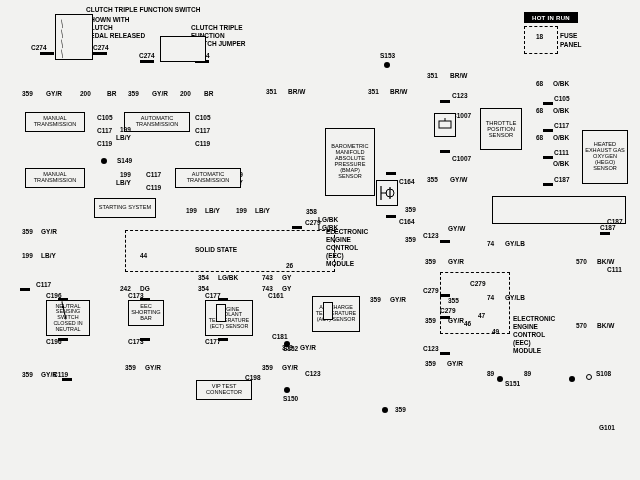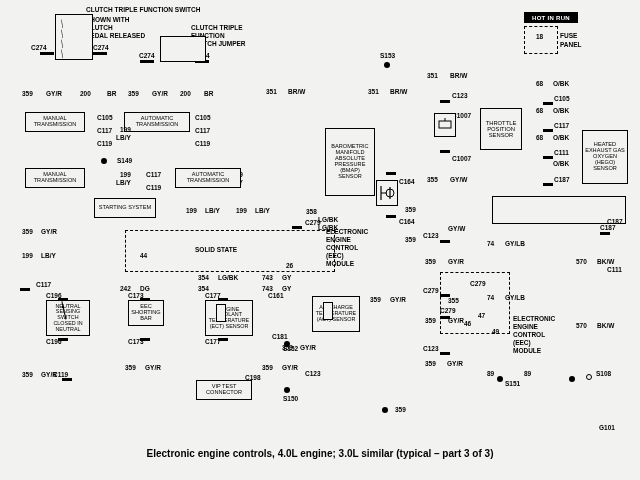--- a/index.html
+++ b/index.html
@@ -304,14 +304,13 @@
 
   <div class="res" style="left:62px;top:306px;width:0;height:0;"></div>
   <div class="lbl" style="left:60px;top:303px;transform:rotate(-40deg);font-size:14px;">╱</div>
   <div class="res" style="left:216px;top:304px;width:10px;height:18px;"></div>
   <div class="res" style="left:323px;top:302px;width:10px;height:18px;"></div>
 
   <div class="node" style="left:284px;top:387px;"></div>
   <div class="node" style="left:284px;top:341px;"></div>
   <div class="node" style="left:382px;top:407px;"></div>
 
-  <div class="title" style="top:448px;">Electronic engine controls, 4.0L engine; 3.0L similar (typical – part 3 of 3)</div>
 </div>
 
 </body></html>

